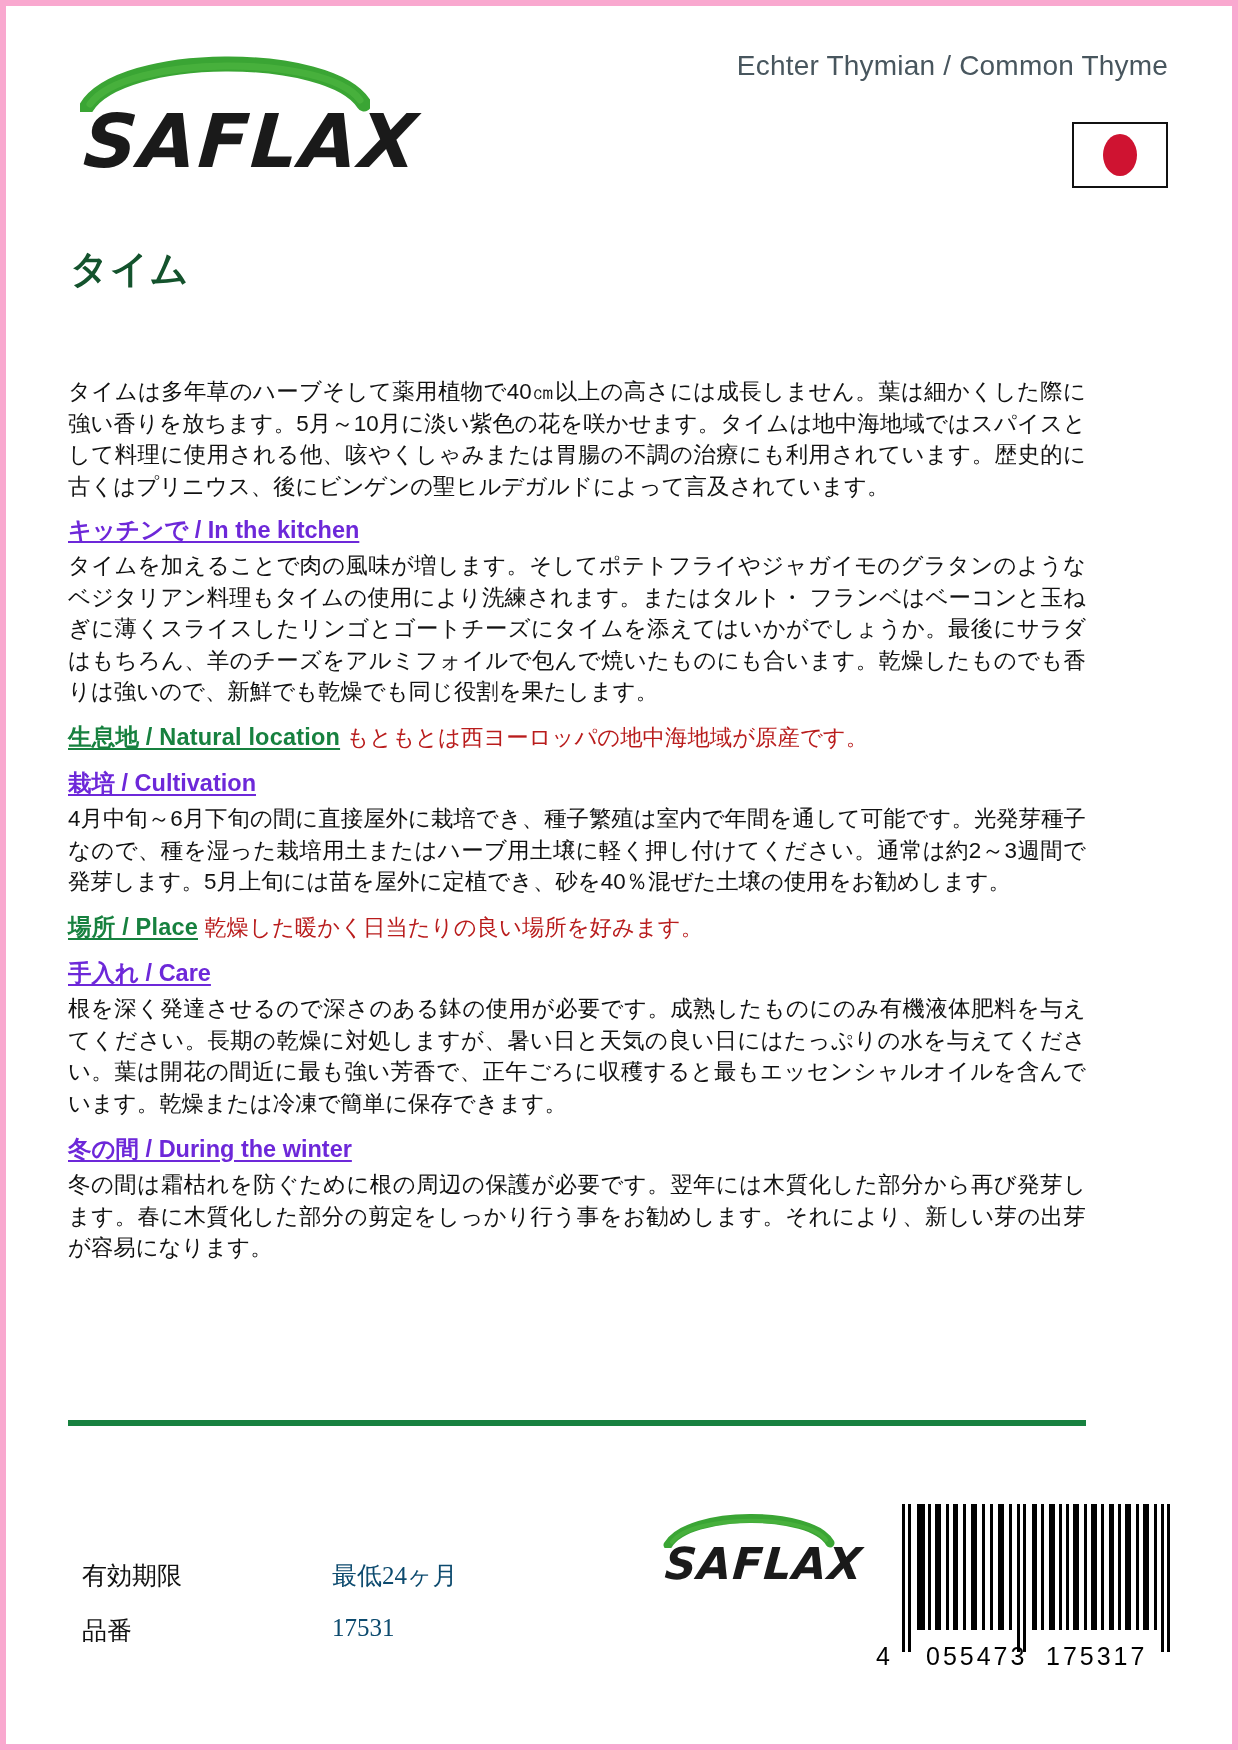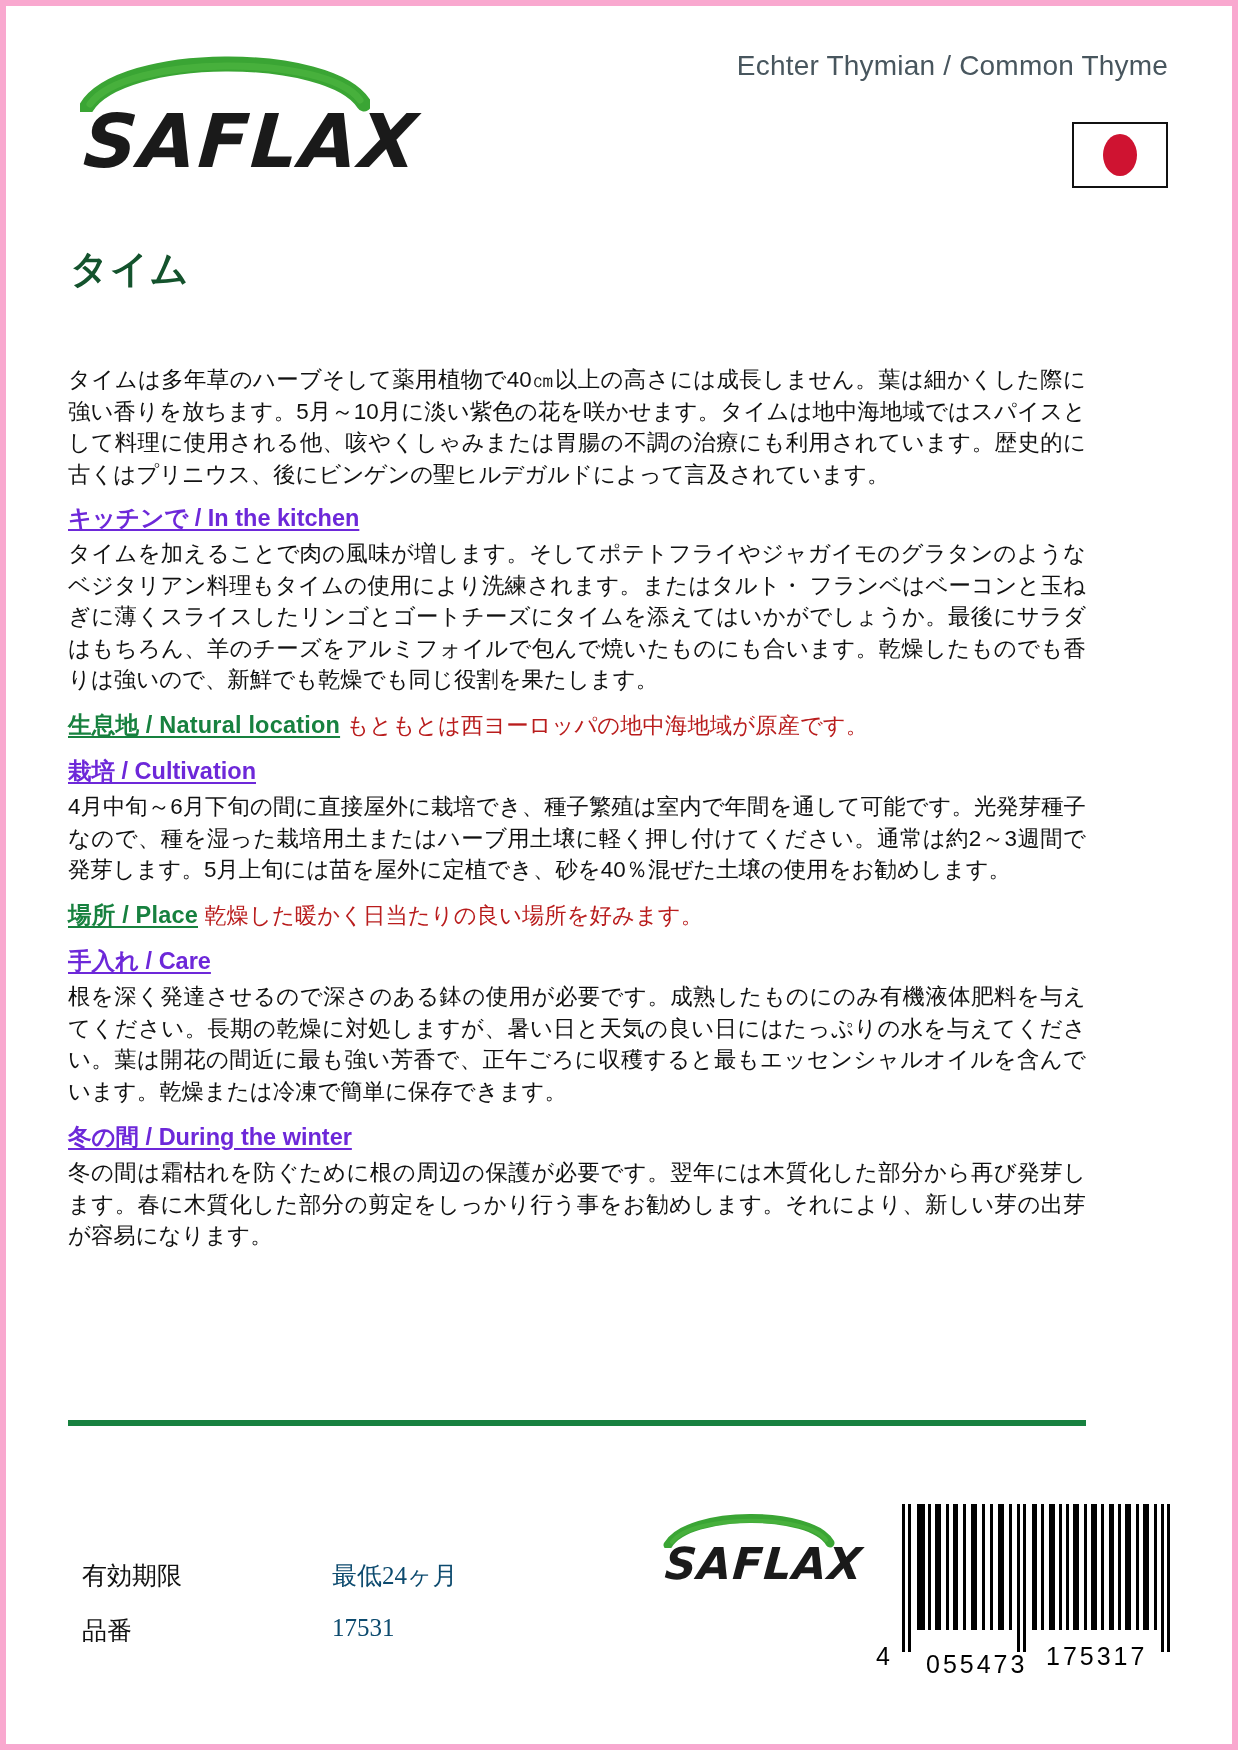--- a/index.html
+++ b/index.html
@@ -59,21 +59,21 @@
     font-size:38px; font-weight:700; color:#14532d;
     letter-spacing:1px;
   }
   .sci-name {
     position:absolute; right:58px; top:286px;
     font-size:37px; color:#17813f; letter-spacing:.5px;
   }
 
   
   .body {
-    position:absolute; left:56px; top:352px; width:1018px;
+    position:absolute; left:56px; top:364px; width:1018px;
   }
   .para {
     font-size:22.4px;
     line-height:31.5px;
     color:#111;
     text-align:justify;
     text-justify:inter-character;
     margin:0 0 12px 0;
   }
   .sec { margin:0 0 4px 0; }
@@ -134,21 +134,21 @@
   .meta-value { font-size:25px; color:#0c4a6e;font-family:Liberation Serif, serif; }
 
   .barcode-box { position:absolute; left:862px; top:62px; width:300px; height:190px; }
   .bars { position:absolute; left:28px; top:0; width:268px; height:148px; }
   .bc-digits {
     position:absolute; left:0; top:138px; width:300px;
     font-family:"Liberation Sans",sans-serif;
     font-size:25px; color:#000;
   }
   .bc-d1 { position:absolute; left:2px; top:0; }
-  .bc-d2 { position:absolute; left:52px; top:8px; letter-spacing:3px; }
+  .bc-d2 { position:absolute; left:52px; top:0; letter-spacing:3px; }
   .bc-d3 { position:absolute; left:172px; top:0; letter-spacing:3px; }
 </style>
 </head>
 <body>
 
 <div class="page">
   <div class="inner">
 
     <div class="header">
 

